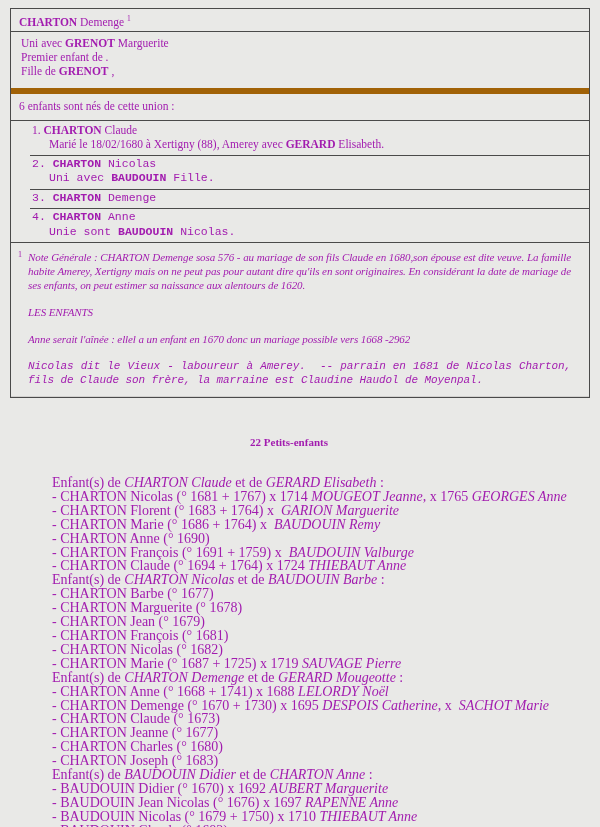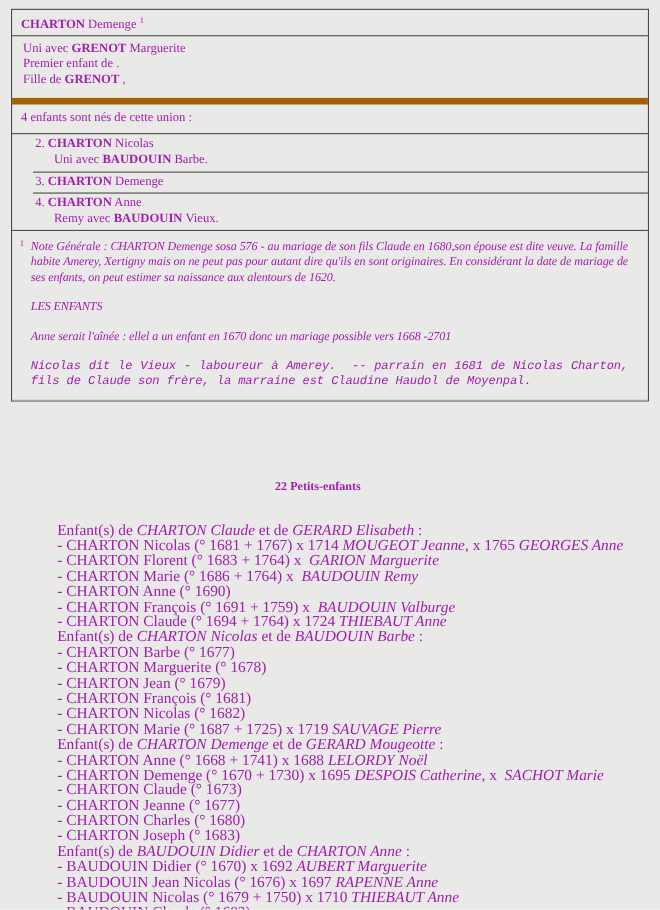--- a/index.html
+++ b/index.html
@@ -41,20 +41,21 @@
   }
   .child-row {
     margin-left: 19px;
     padding: 3px 4px 4px 2px;
     font-size: 11.5px;
     line-height: 12.5px;
   }
   .child-row + .child-row {
     border-top: 1px solid #4a4a4a;
     padding-top: 2px;
+    font-family: Liberation Mono, monospace;
   }
   .child-detail { margin-left: 17px; padding-top: 2px; }
   .note-section {
     position: relative;
     border-top: 1px solid #4a4a4a;
     border-bottom: 1px solid #d2d1cf;
     padding: 7px 18px 9px 17px;
     font-style: italic;
     font-size: 11px;
     letter-spacing: -0.1px;
@@ -108,58 +109,66 @@
       <span>Demenge</span>
       <sup class="title-ref">1</sup>
     </div>
 
     <div class="row-union">
       <div><span>Uni avec </span><span class="b">GRENOT</span><span> Marguerite</span></div>
       <div>Premier enfant de .</div>
       <div><span>Fille de </span><span class="b">GRENOT</span><span> ,</span></div>
     </div>
 
-    <div class="row-count">4 enfants sont nés de cette union :</div>
+    <div class="row-count">6 enfants sont nés de cette union :</div>
 
     <div class="children">
 
+      <div class="child-row">
+        <div>
+          <span>1.</span>
+          <span class="b">CHARTON</span>
+          <span>Claude</span>
+        </div>
+        <div class="child-detail"><span>Marié le 18/02/1680 à Xertigny (88), Amerey avec </span><span class="b">GERARD</span><span> Elisabeth.</span></div>
+      </div>
 
       <div class="child-row">
         <div>
           <span>2.</span>
           <span class="b">CHARTON</span>
           <span>Nicolas</span>
         </div>
-        <div class="child-detail"><span>Uni avec </span><span class="b">BAUDOUIN</span><span> Barbe.</span></div>
+        <div class="child-detail"><span>Uni avec </span><span class="b">BAUDOUIN</span><span> Fille.</span></div>
       </div>
 
       <div class="child-row">
         <div>
           <span>3.</span>
           <span class="b">CHARTON</span>
           <span>Demenge</span>
         </div>
       </div>
 
       <div class="child-row">
         <div>
           <span>4.</span>
           <span class="b">CHARTON</span>
           <span>Anne</span>
         </div>
-        <div class="child-detail"><span>Remy avec </span><span class="b">BAUDOUIN</span><span> Vieux.</span></div>
+        <div class="child-detail"><span>Unie sont </span><span class="b">BAUDOUIN</span><span> Nicolas.</span></div>
       </div>
 
     </div>
 
     <div class="note-section">
       <span class="note-ref">1</span>
       <p>Note Générale : CHARTON Demenge sosa 576 - au mariage de son fils Claude en 1680,son épouse est dite veuve. La famille habite Amerey, Xertigny mais on ne peut pas pour autant dire qu'ils en sont originaires. En considérant la date de mariage de ses enfants, on peut estimer sa naissance aux alentours de 1620.</p>
       <p>LES ENFANTS</p>
-      <p>Anne serait l'aînée : ellel a un enfant en 1670 donc un mariage possible vers 1668 -2701</p>
+      <p>Anne serait l'aînée : ellel a un enfant en 1670 donc un mariage possible vers 1668 -2962</p>
       <p>Nicolas dit le Vieux - laboureur à Amerey. &nbsp;-- parrain en 1681 de Nicolas Charton, fils de Claude son frère, la marraine est Claudine Haudol de Moyenpal.</p>
     </div>
 
   </div>
 
   <div class="gc-heading">22 Petits-enfants</div>
 
   <div class="gc-list"><div class="gc-line"><span>Enfant(s) de </span><span class="it">CHARTON Claude</span><span> et de </span><span class="it">GERARD Elisabeth</span><span> :</span></div><div class="gc-line"><span>- CHARTON Nicolas (° 1681 + 1767) x 1714 </span><span class="it">MOUGEOT Jeanne</span><span>, x 1765 </span><span class="it">GEORGES Anne</span></div><div class="gc-line"><span>- CHARTON Florent (° 1683 + 1764) x  </span><span class="it">GARION Marguerite</span></div><div class="gc-line"><span>- CHARTON Marie (° 1686 + 1764) x  </span><span class="it">BAUDOUIN Remy</span></div><div class="gc-line"><span>- CHARTON Anne (° 1690)</span></div><div class="gc-line"><span>- CHARTON François (° 1691 + 1759) x  </span><span class="it">BAUDOUIN Valburge</span></div><div class="gc-line"><span>- CHARTON Claude (° 1694 + 1764) x 1724 </span><span class="it">THIEBAUT Anne</span></div><div class="gc-line"><span>Enfant(s) de </span><span class="it">CHARTON Nicolas</span><span> et de </span><span class="it">BAUDOUIN Barbe</span><span> :</span></div><div class="gc-line"><span>- CHARTON Barbe (° 1677)</span></div><div class="gc-line"><span>- CHARTON Marguerite (° 1678)</span></div><div class="gc-line"><span>- CHARTON Jean (° 1679)</span></div><div class="gc-line"><span>- CHARTON François (° 1681)</span></div><div class="gc-line"><span>- CHARTON Nicolas (° 1682)</span></div><div class="gc-line"><span>- CHARTON Marie (° 1687 + 1725) x 1719 </span><span class="it">SAUVAGE Pierre</span></div><div class="gc-line"><span>Enfant(s) de </span><span class="it">CHARTON Demenge</span><span> et de </span><span class="it">GERARD Mougeotte</span><span> :</span></div><div class="gc-line"><span>- CHARTON Anne (° 1668 + 1741) x 1688 </span><span class="it">LELORDY Noël</span></div><div class="gc-line"><span>- CHARTON Demenge (° 1670 + 1730) x 1695 </span><span class="it">DESPOIS Catherine</span><span>, x  </span><span class="it">SACHOT Marie</span></div><div class="gc-line"><span>- CHARTON Claude (° 1673)</span></div><div class="gc-line"><span>- CHARTON Jeanne (° 1677)</span></div><div class="gc-line"><span>- CHARTON Charles (° 1680)</span></div><div class="gc-line"><span>- CHARTON Joseph (° 1683)</span></div><div class="gc-line"><span>Enfant(s) de </span><span class="it">BAUDOUIN Didier</span><span> et de </span><span class="it">CHARTON Anne</span><span> :</span></div><div class="gc-line"><span>- BAUDOUIN Didier (° 1670) x 1692 </span><span class="it">AUBERT Marguerite</span></div><div class="gc-line"><span>- BAUDOUIN Jean Nicolas (° 1676) x 1697 </span><span class="it">RAPENNE Anne</span></div><div class="gc-line"><span>- BAUDOUIN Nicolas (° 1679 + 1750) x 1710 </span><span class="it">THIEBAUT Anne</span></div><div class="gc-line"><span>- BAUDOUIN Claude (° 1682)</span></div></div>
 
 </div>

